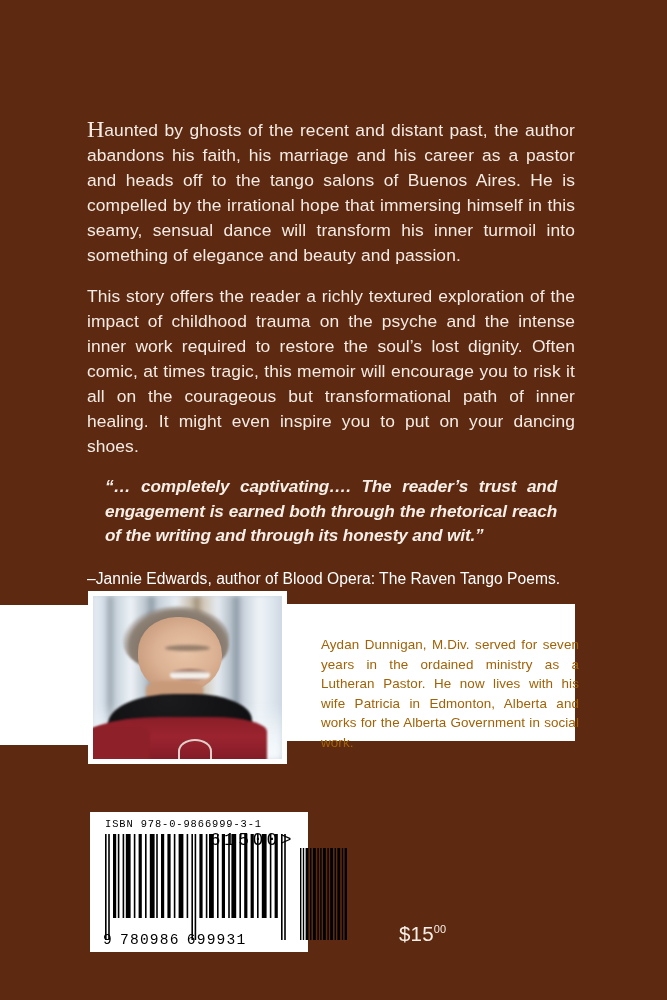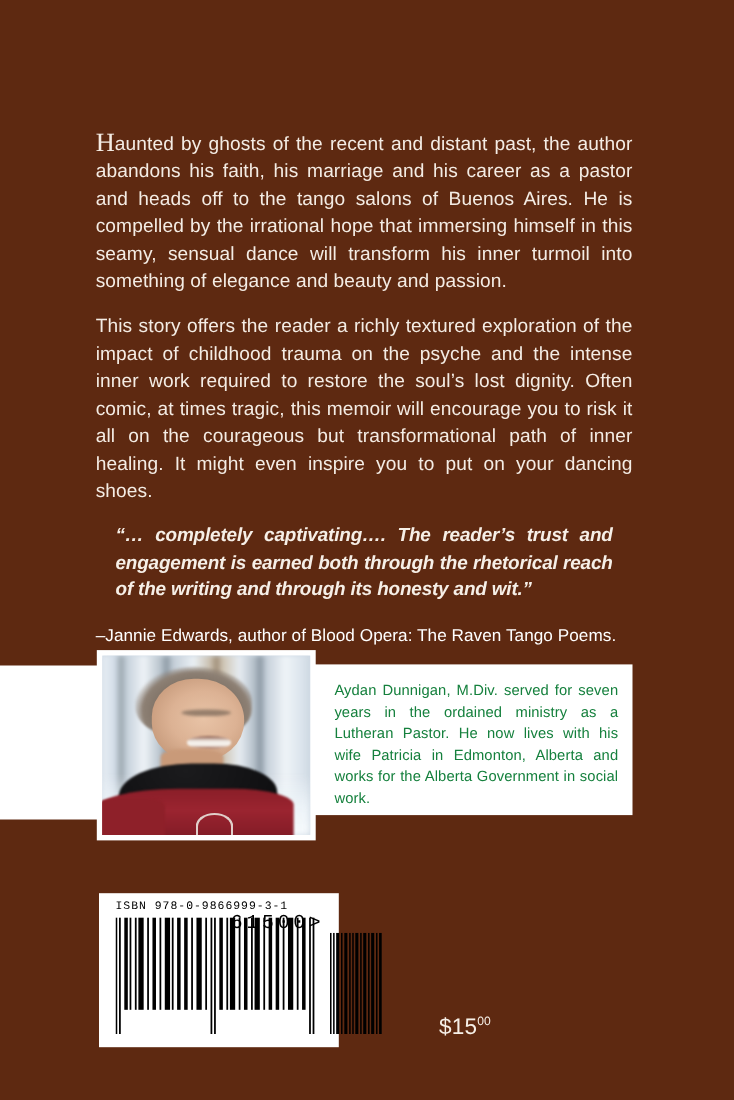--- a/index.html
+++ b/index.html
@@ -91,26 +91,26 @@
     width: 337px;
     height: 137px;
     background: #ffffff;
     box-sizing: border-box;
   }
   .bio-text {
     position: absolute;
     left: 66px;
     top: 14px;
     width: 258px;
-    color: #15803d;
+    color: #a16207;
     font-size: 13.4px;
     line-height: 19.6px;
     text-align: justify;
     text-justify: inter-word;
-    margin: 0;
+    margin: 17px;
     letter-spacing: 0.1px;
   }
 
   .photo-frame {
     position: absolute;
     left: 88px;
     top: 591px;
     width: 199px;
     height: 173px;
     background: #ffffff;
@@ -413,17 +413,18 @@
           <rect x="27.4" y="0" width="1.4" height="92"></rect>
           <rect x="30.2" y="0" width="2.8" height="92"></rect>
           <rect x="34.6" y="0" width="1.4" height="92"></rect>
           <rect x="37.4" y="0" width="2.8" height="92"></rect>
           <rect x="41.8" y="0" width="1.4" height="92"></rect>
           <rect x="44.6" y="0" width="2.4" height="92"></rect>
         </g>
       </svg>
     </div>
 
+    <div class="digits-main"><span class="lead">9</span><span class="grp">780986</span><span>699931</span></div>
   </div>
 
   <div class="price"><span>$15</span><sup>00</sup></div>
 
 </div>
 
 </body></html>

